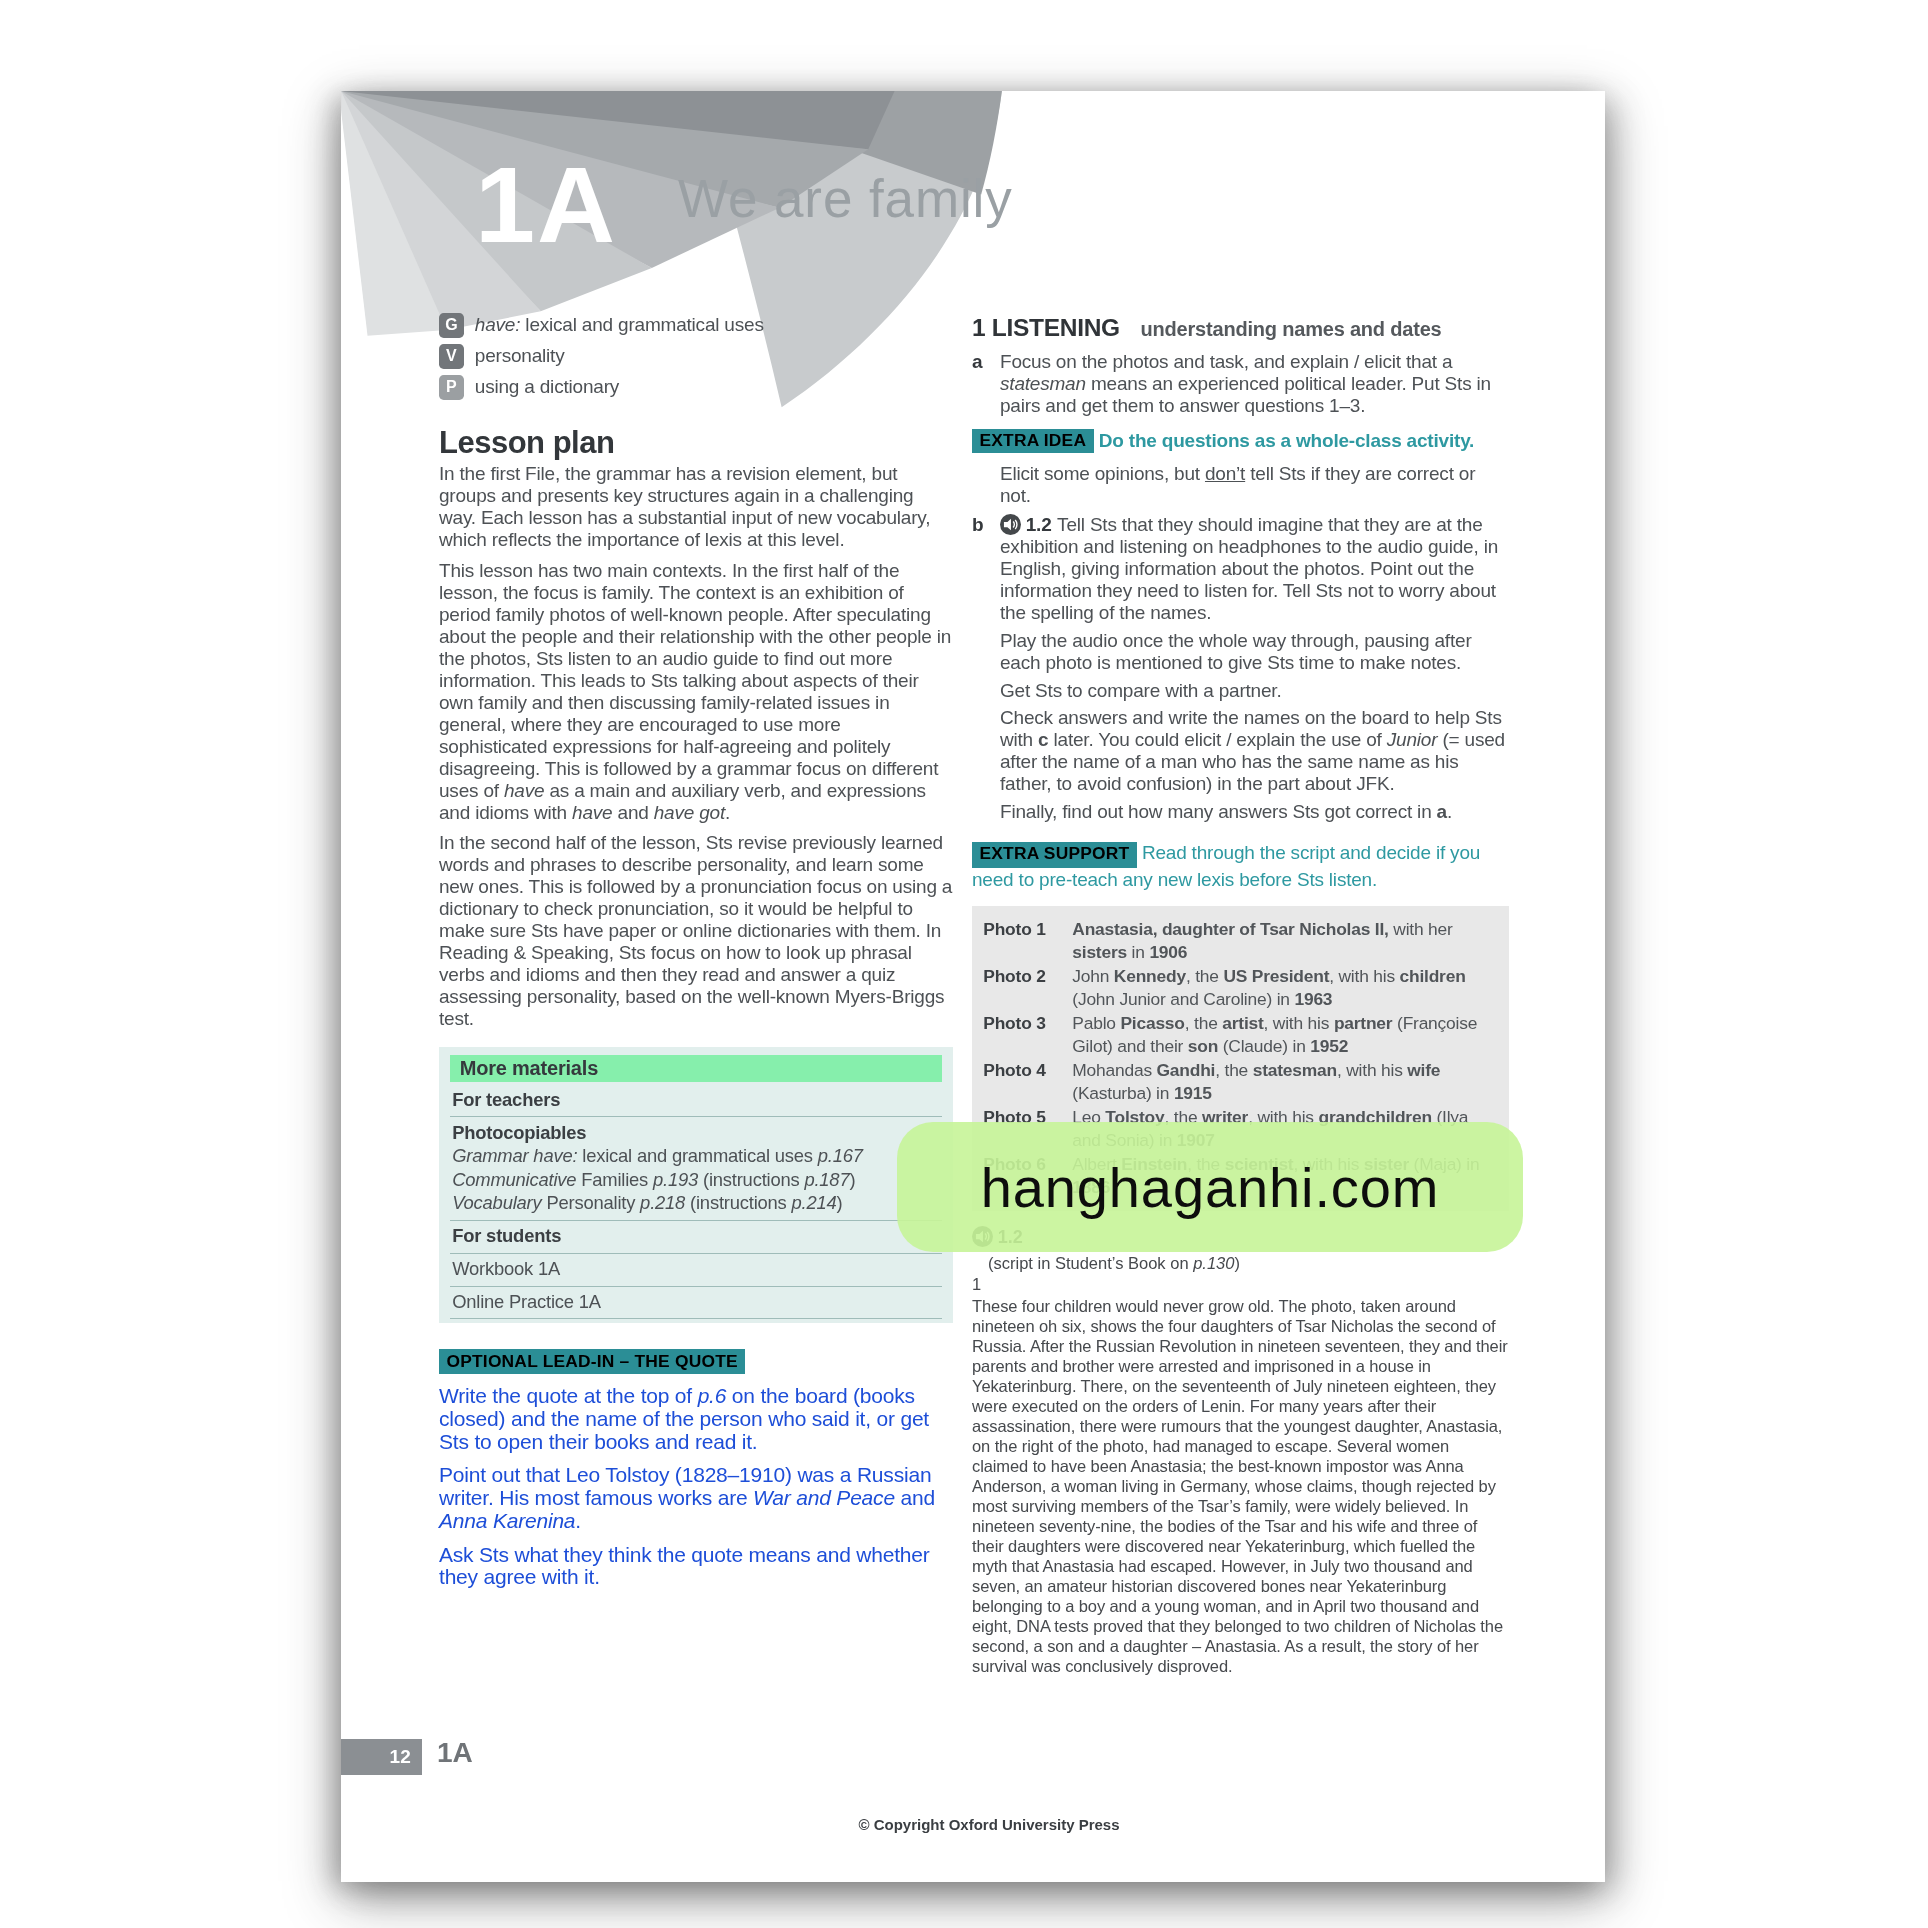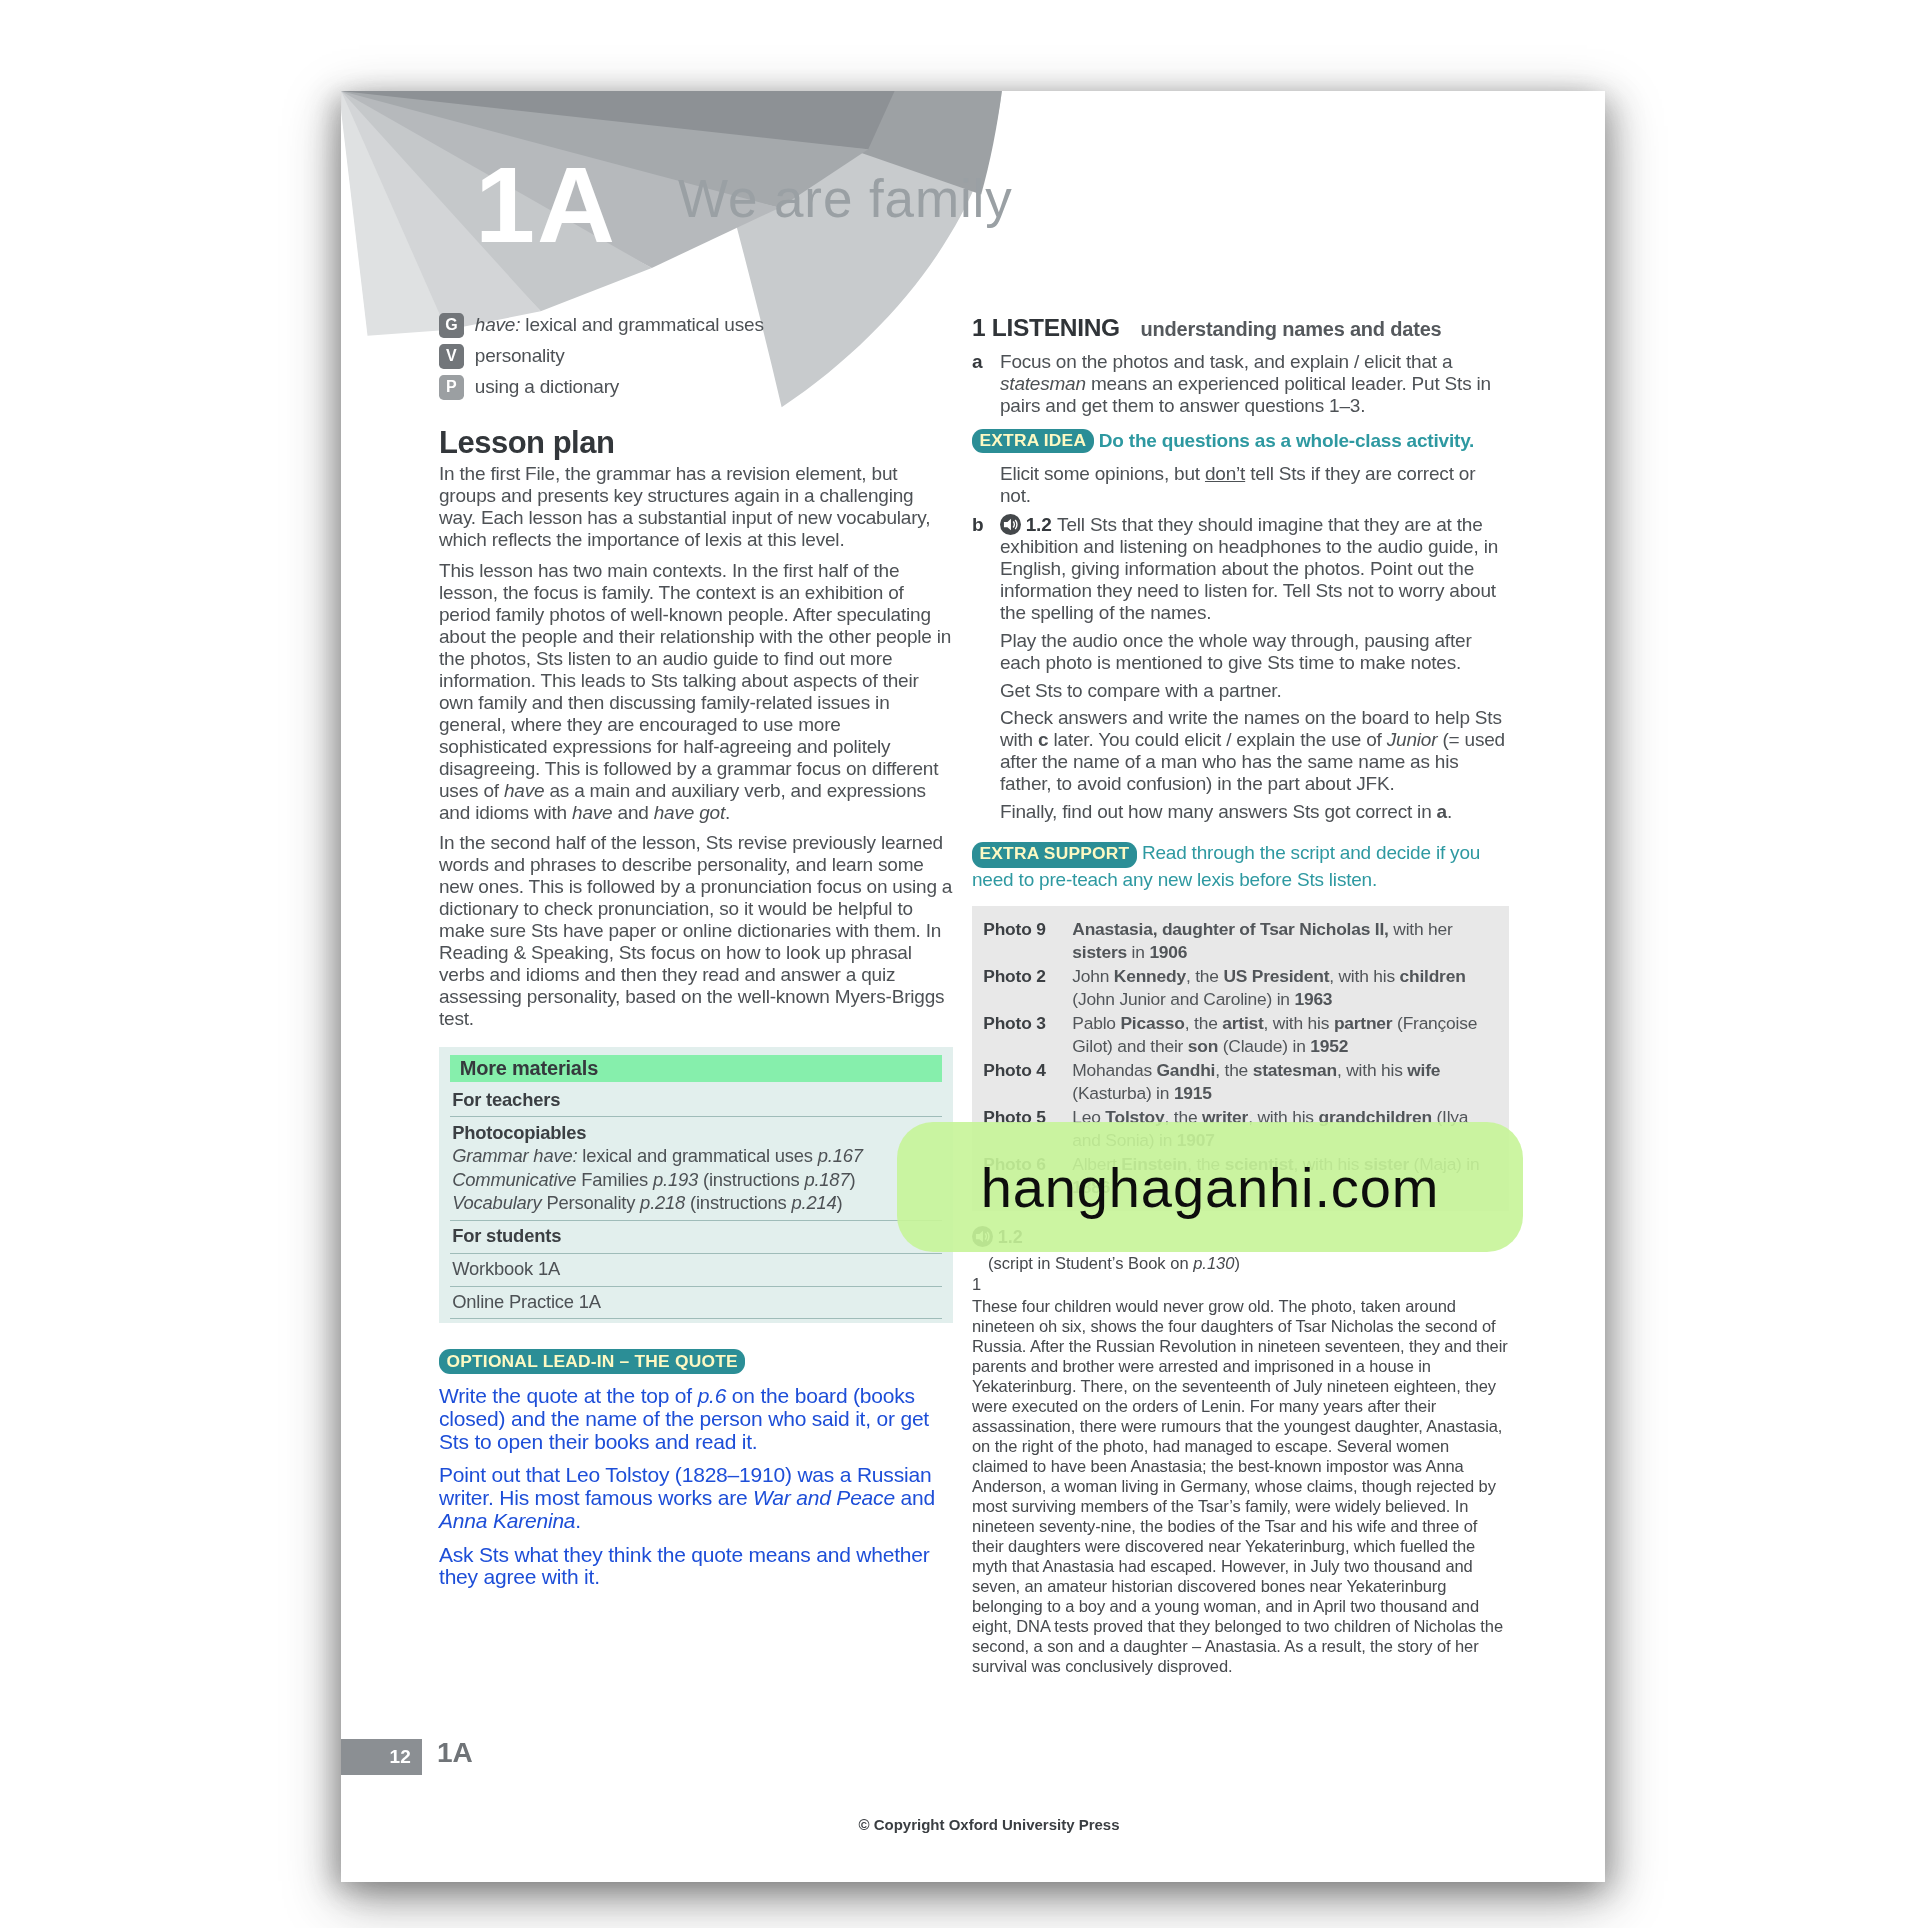--- a/index.html
+++ b/index.html
@@ -23,21 +23,21 @@
   .fbadge.light{background:#9b9fa2;}
   .lp-head{font-size:31px;font-weight:bold;color:#33373b;margin:32px 0 9.4px;letter-spacing:-0.5px;}
   p.body{margin:0 0 8.5px;}
 
   .materials{background:#e2efed;margin-top:17px;padding:7.5px 11.3px 3.8px;font-size:18.4px;color:#4d5155;}
   .mat-head{background:#86efac;color:#35393d;font-weight:bold;font-size:20px;padding:2.8px 9.4px;margin-bottom:1.9px;}
   .mat-row{border-bottom:1.9px solid #9fbcb9;padding:3.8px 1.9px 4.7px;line-height:23.5px;}
   .mat-bold{font-weight:bold;color:#3b3f43;}
 
   .leadin{margin-top:26px;}
-  .teal-badge{display:inline-block;background:#2b8e96;color:#fef9c3;font-weight:bold;font-size:17.4px;padding:0.9px 7.5px 1.9px;letter-spacing:0.2px;border-radius:11px;}
+  .teal-badge{display:inline-block;background:#2b8e96;color:#000000;font-weight:bold;font-size:17.4px;padding:0.9px 7.5px 1.9px;letter-spacing:0.2px;}
   .teal-p{color:#1d4ed8;margin:11.3px 0 0;font-size:21px;line-height:22.6px;}
   .teal-text{color:#2e99a1;}
 
   .listening-head{margin:0 0 11.3px;}
   .lh-main{font-size:24.5px;font-weight:bold;color:#303438;letter-spacing:-0.3px;}
   .lh-sub{font-size:20px;color:#55595d;margin-left:13px;}
   .item{display:flex;margin-top:7.5px;}
   .item-label{width:28px;flex:none;font-weight:bold;color:#35393d;}
   .item-body{flex:1;}
   .item-body p{margin:0 0 5.6px;}
@@ -171,21 +171,21 @@
         </div>
       </div>
 
       <p class="extra-sup">
         <span class="teal-badge">EXTRA SUPPORT</span>
         <span class="teal-text"><span>Read through the script and decide if you need to pre-teach any new lexis before Sts listen.</span></span>
       </p>
 
       <div class="answers">
         <div class="ans-row">
-            <span class="ans-label">Photo 9</span>
+            <span class="ans-label">Photo 1</span>
             <span class="ans-text"><span class="rb">Anastasia, daughter of Tsar Nicholas II,</span><span> with her </span><span class="rb">sisters</span><span> in </span><span class="rb">1906</span></span>
           </div>
         <div class="ans-row">
             <span class="ans-label">Photo 2</span>
             <span class="ans-text"><span>John </span><span class="rb">Kennedy</span><span>, the </span><span class="rb">US President</span><span>, with his </span><span class="rb">children</span><span> (John Junior and Caroline) in </span><span class="rb">1963</span></span>
           </div>
         <div class="ans-row">
             <span class="ans-label">Photo 3</span>
             <span class="ans-text"><span>Pablo </span><span class="rb">Picasso</span><span>, the </span><span class="rb">artist</span><span>, with his </span><span class="rb">partner</span><span> (Françoise Gilot) and their </span><span class="rb">son</span><span> (Claude) in </span><span class="rb">1952</span></span>
           </div>

